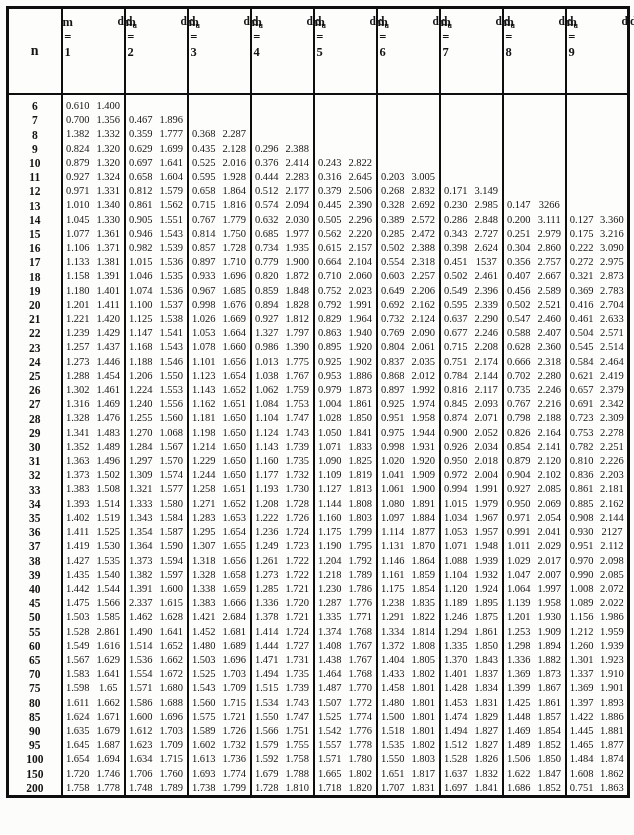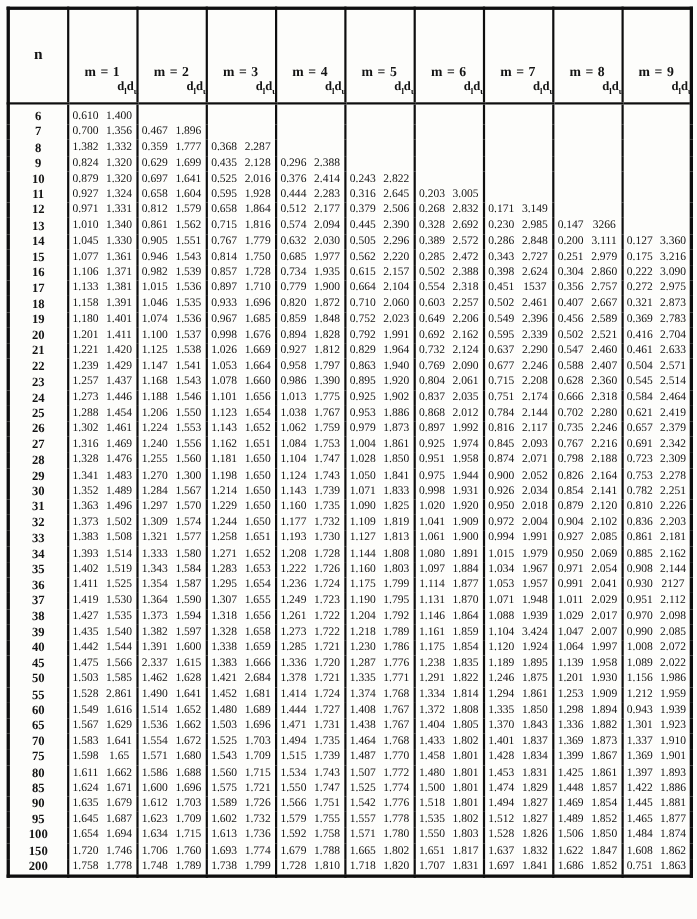--- a/index.html
+++ b/index.html
@@ -23,21 +23,21 @@
   col.gcol { width:63px; }
   th, td { padding:0; margin:0; }
   thead th {
     border-left:2px solid #0e0e0e;
     border-bottom:2.5px solid #0e0e0e;
     height:84px;
     vertical-align:middle;
     font-weight:bold;
   }
   thead th.ncorner { border-left:none; font-size:14px; }
-  .headstack { display:flex; flex-direction:column; justify-content:flex-end; height:72px; }
+  .headstack { display:flex; justify-content:space-between; height:72px; }
   .mlabel { font-size:12.5px; text-align:center; letter-spacing:0.5px; }
   .dpair  { display:flex;padding-left:44px; }
   .dpair span { flex:1; text-align:center; font-size:11.5px; font-weight:bold; }
   .dpair sub { font-size:8px; }
   tbody td {
     border-left:2px solid #0e0e0e;
     height:14.2px;
     vertical-align:middle;
   }
   tbody td.ncell {
@@ -1086,21 +1086,21 @@
             </div>
           </td>
           <td>
             <div class="pair">
               <span>1.053</span>
               <span>1.664</span>
             </div>
           </td>
           <td>
             <div class="pair">
-              <span>0.958</span>
+              <span>1.327</span>
               <span>1.797</span>
             </div>
           </td>
           <td>
             <div class="pair">
               <span>0.863</span>
               <span>1.940</span>
             </div>
           </td>
           <td>
@@ -1474,21 +1474,21 @@
           <td class="ncell">29</td>
           <td>
             <div class="pair">
               <span>1.341</span>
               <span>1.483</span>
             </div>
           </td>
           <td>
             <div class="pair">
               <span>1.270</span>
-              <span>1.300</span>
+              <span>1.068</span>
             </div>
           </td>
           <td>
             <div class="pair">
               <span>1.198</span>
               <span>1.650</span>
             </div>
           </td>
           <td>
             <div class="pair">
@@ -2074,21 +2074,21 @@
           </td>
           <td>
             <div class="pair">
               <span>1.161</span>
               <span>1.859</span>
             </div>
           </td>
           <td>
             <div class="pair">
               <span>1.104</span>
-              <span>3.424</span>
+              <span>1.932</span>
             </div>
           </td>
           <td>
             <div class="pair">
               <span>1.047</span>
               <span>2.007</span>
             </div>
           </td>
           <td>
             <div class="pair">
@@ -2370,21 +2370,21 @@
             </div>
           </td>
           <td>
             <div class="pair">
               <span>1.298</span>
               <span>1.894</span>
             </div>
           </td>
           <td>
             <div class="pair">
-              <span>0.943</span>
+              <span>1.260</span>
               <span>1.939</span>
             </div>
           </td>
         </tr>
         <tr>
           <td class="ncell">65</td>
           <td>
             <div class="pair">
               <span>1.567</span>
               <span>1.629</span>

